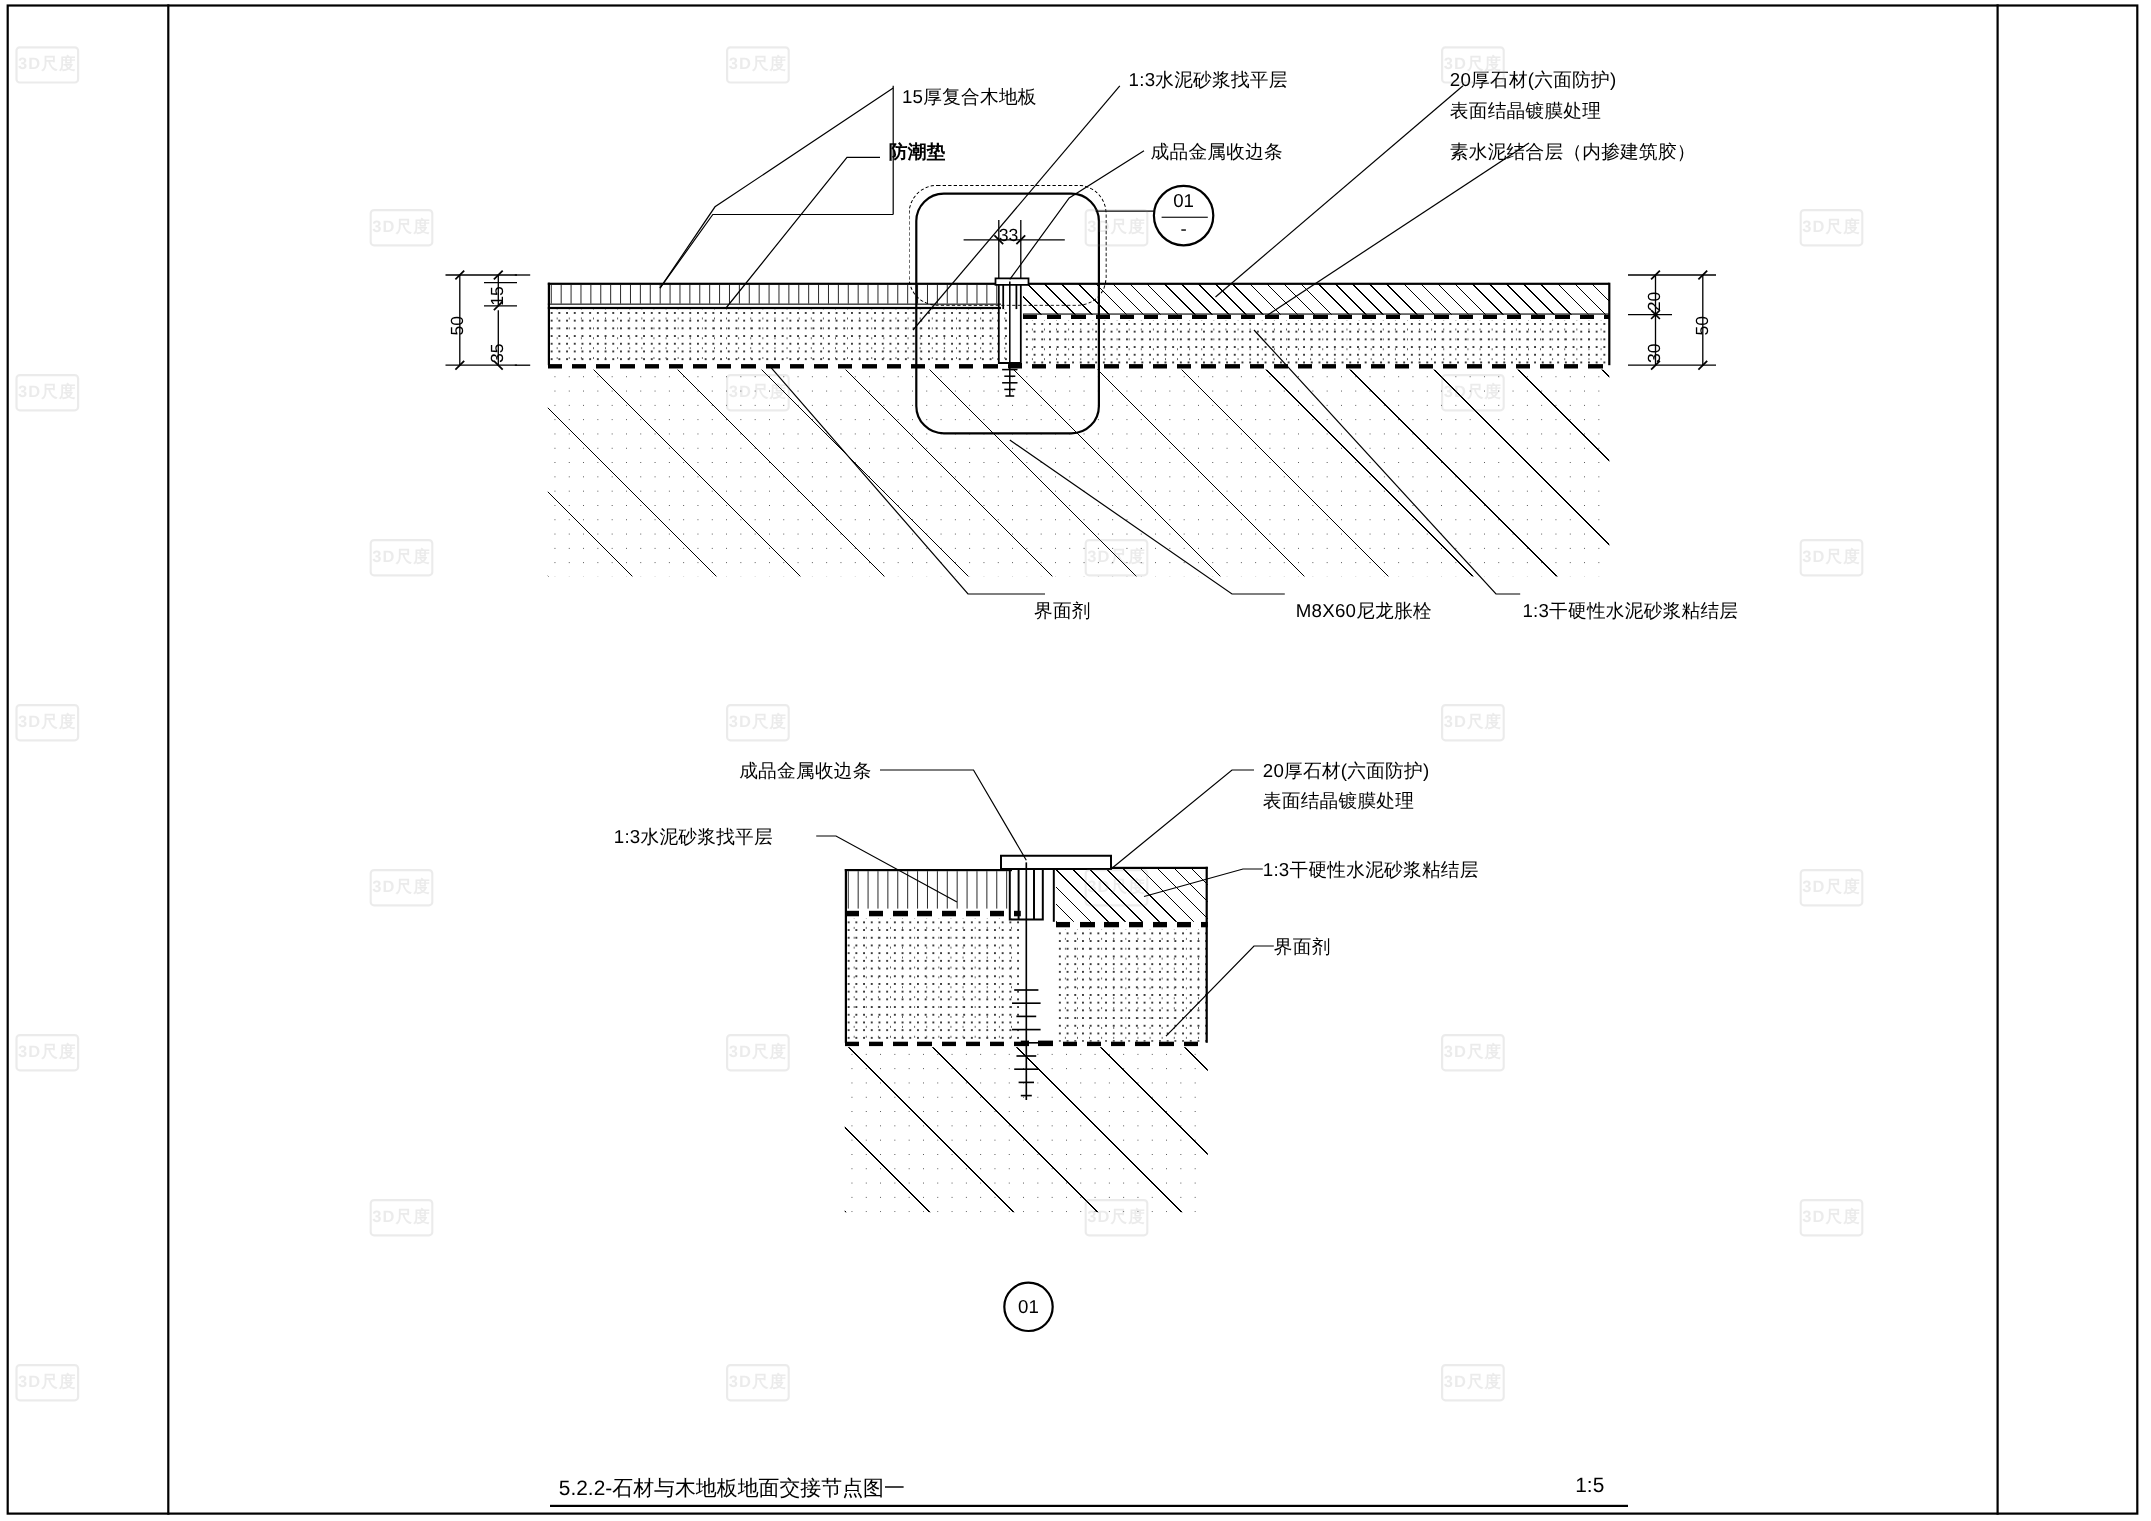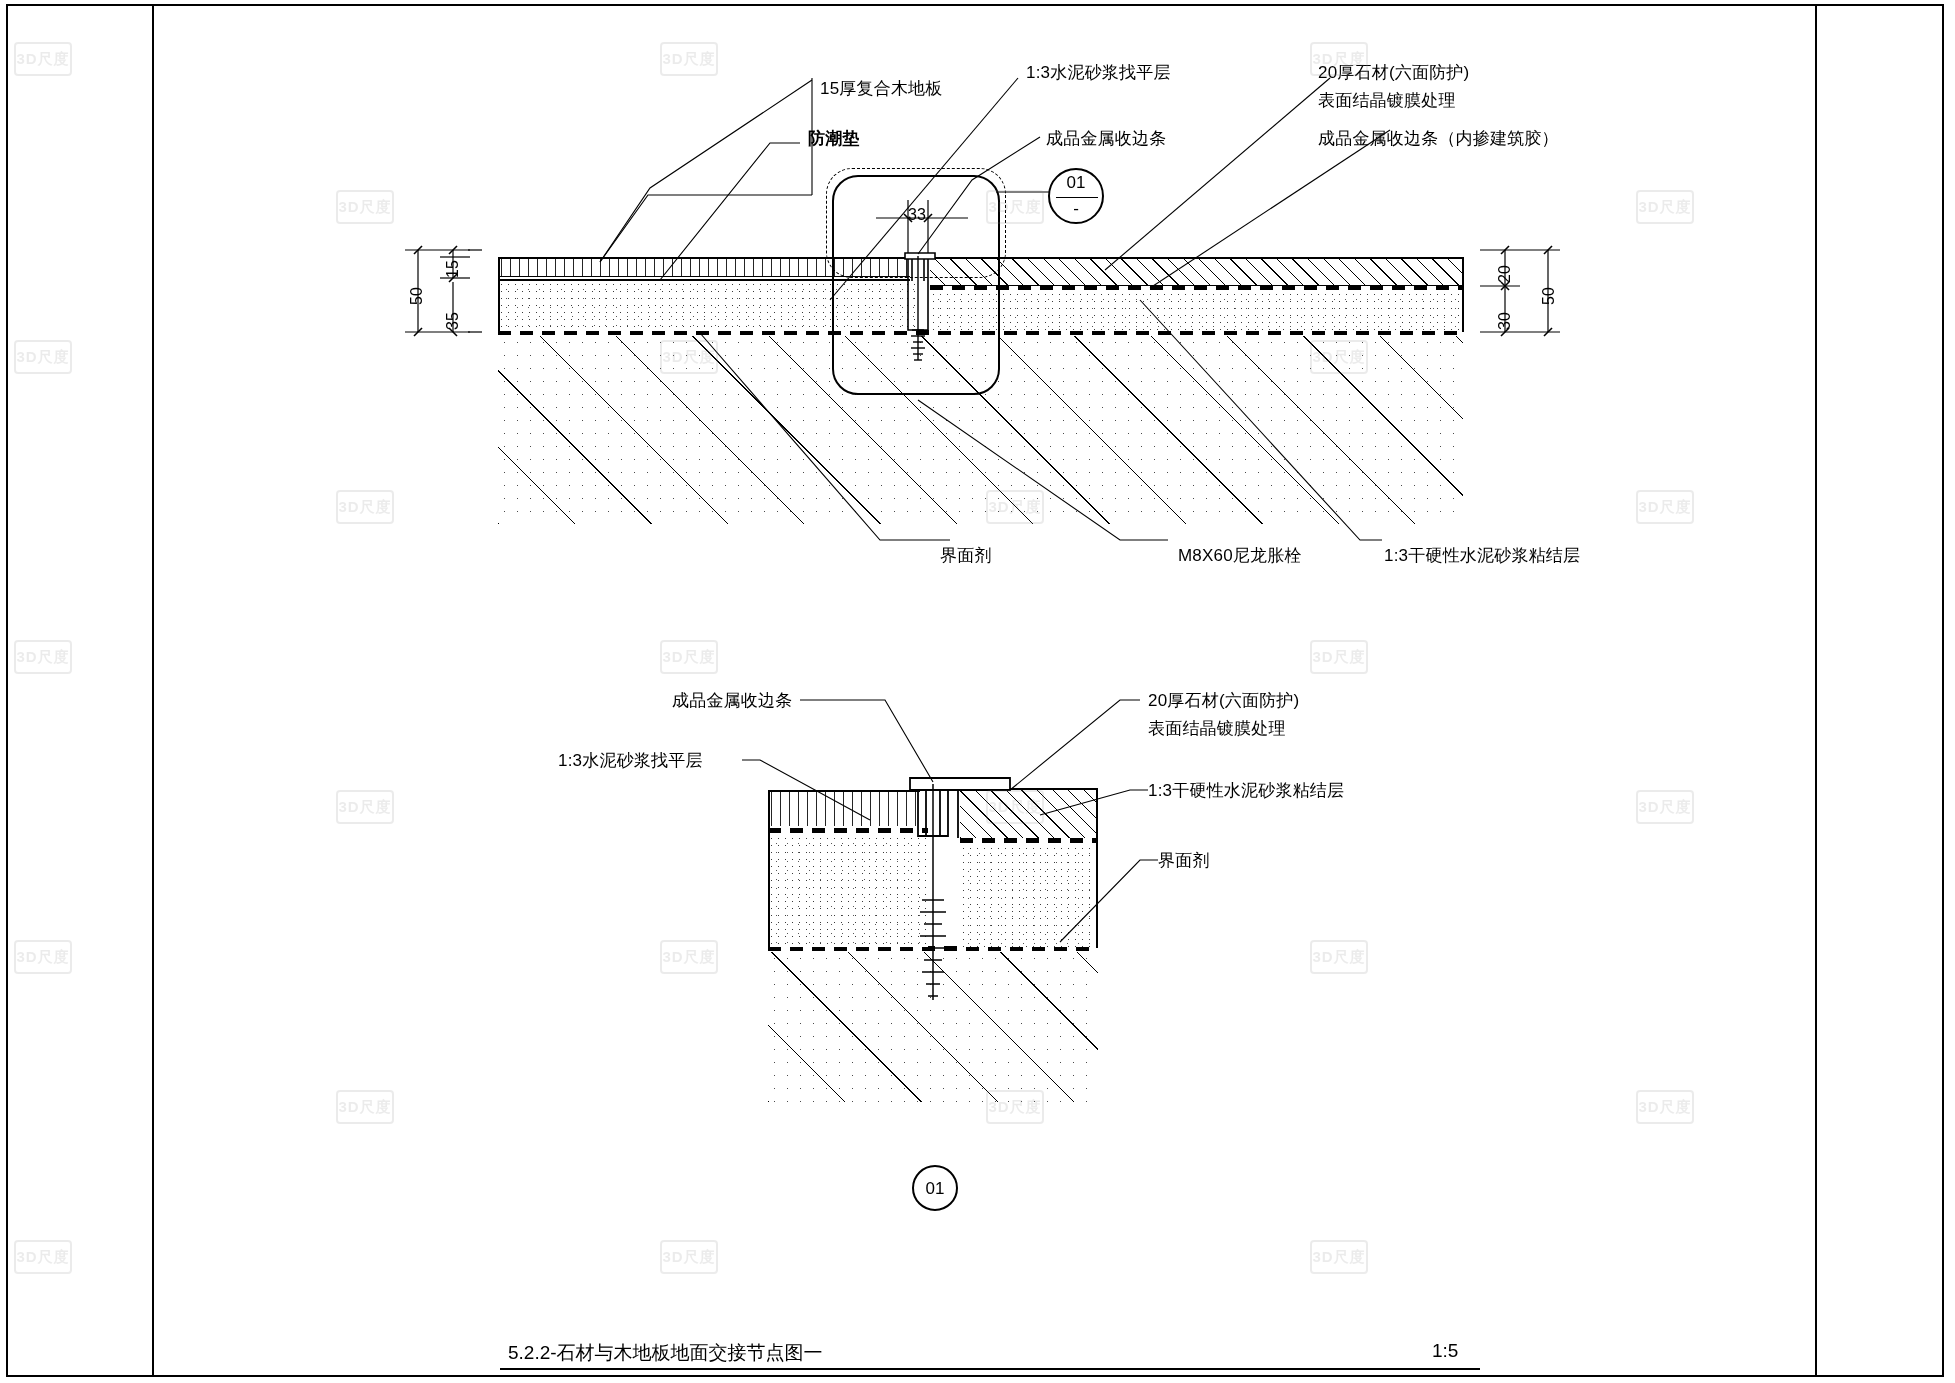--- a/index.html
+++ b/index.html
@@ -290,21 +290,21 @@
     <div class="ln" style="left:6px; top:27px; width:42px; height:1px;"></div>
     <div style="line-height:26px;">-</div>
   </div>
 
   <div class="lbl" style="left:820px; top:78px;">15厚复合木地板</div>
   <div class="lbl" style="left:808px; top:128px;font-weight:bold;">防潮垫</div>
   <div class="lbl" style="left:1026px; top:62px;">1:3水泥砂浆找平层</div>
   <div class="lbl" style="left:1046px; top:128px;">成品金属收边条</div>
   <div class="lbl" style="left:1318px; top:62px;">20厚石材(六面防护)</div>
   <div class="lbl" style="left:1318px; top:90px;">表面结晶镀膜处理</div>
-  <div class="lbl" style="left:1318px; top:128px;">成品金属收边条（内掺建筑胶）</div>
+  <div class="lbl" style="left:1318px; top:128px;">素水泥结合层（内掺建筑胶）</div>
   <div class="lbl" style="left:940px; top:545px;">界面剂</div>
   <div class="lbl" style="left:1178px; top:545px;">M8X60尼龙胀栓</div>
   <div class="lbl" style="left:1384px; top:545px;">1:3干硬性水泥砂浆粘结层</div>
 
   <div class="dim rot" style="left:408px; top:305px;">50</div>
   <div class="dim rot" style="left:444px; top:278px;">15</div>
   <div class="dim rot" style="left:444px; top:330px;">35</div>
   <div class="dim rot" style="left:1496px; top:283px;">20</div>
   <div class="dim rot" style="left:1496px; top:330px;">30</div>
   <div class="dim rot" style="left:1540px; top:305px;">50</div>

